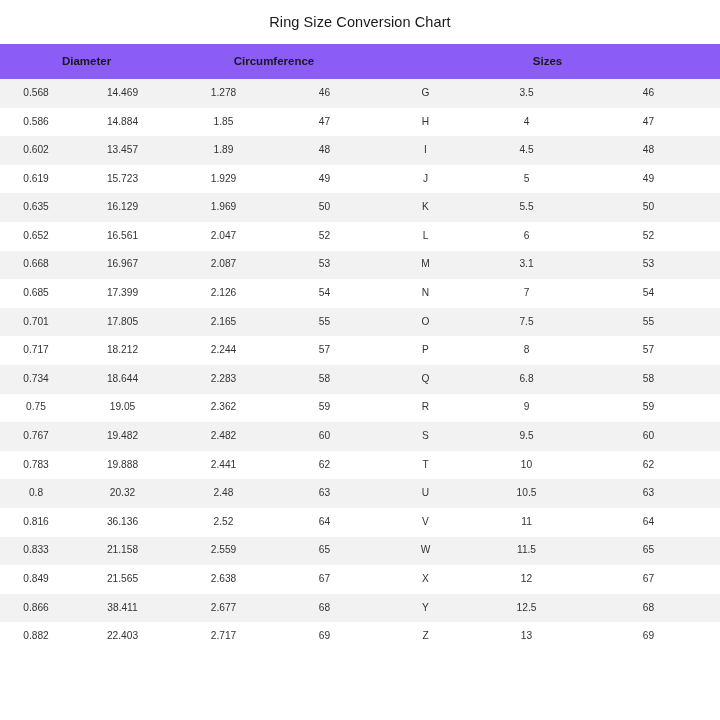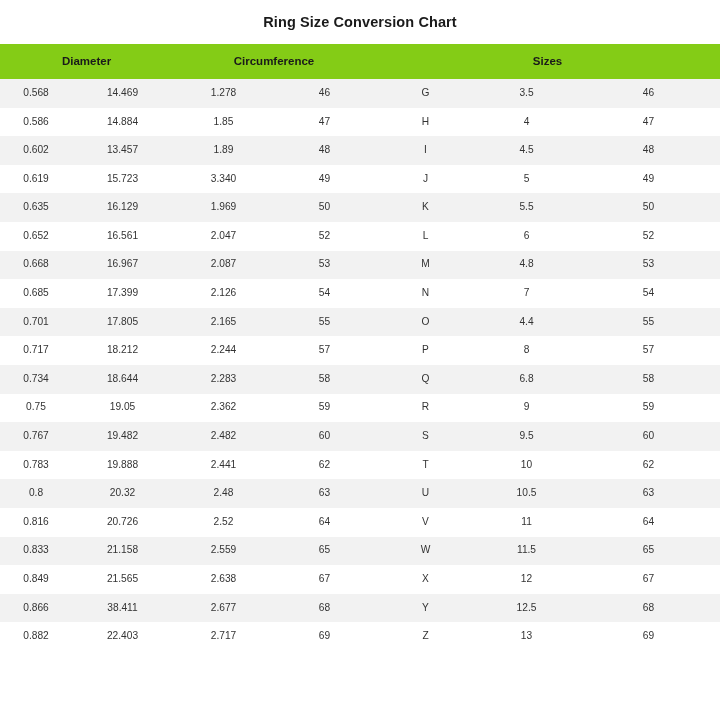--- a/index.html
+++ b/index.html
@@ -16,21 +16,21 @@
   }
   .page {
     width: 720px;
     height: 720px;
     position: relative;
     box-sizing: border-box;
   }
   .title {
     text-align: center;
     font-size: 14.5px;
-    font-weight: bold;
+    font-weight: normal;
     color: #1a1a1a;
     padding-top: 14px;
     padding-bottom: 14px;
     letter-spacing: 0.1px;
   }
   table.chart {
     width: 720px;
     border-collapse: collapse;
     table-layout: fixed;
     font-size: 10.5px;
@@ -40,21 +40,21 @@
     vertical-align: middle;
     font-weight: normal;
     padding: 0;
     line-height: 1.25;
   }
   
   tr.group-head td {
     height: 35px;
     font-weight: bold;
     font-size: 11.5px;
-    background: #84cc16;
+    background: #8b5cf6;
     color: #1a1a1a;
   }
   
   tr.sub-head td {
     height: 32px;
     background: #ffffff;
     color: #333333;
     font-size: 10px;
     padding: 2px 4px;
   }
@@ -129,21 +129,21 @@
           <td>13.457</td>
           <td>1.89</td>
           <td>48</td>
           <td>I</td>
           <td>4.5</td>
           <td>48</td>
         </tr>
         <tr class="plain">
           <td>0.619</td>
           <td>15.723</td>
-          <td>3.340</td>
+          <td>1.929</td>
           <td>49</td>
           <td>J</td>
           <td>5</td>
           <td>49</td>
         </tr>
         <tr class="alt">
           <td>0.635</td>
           <td>16.129</td>
           <td>1.969</td>
           <td>50</td>
@@ -159,39 +159,39 @@
           <td>L</td>
           <td>6</td>
           <td>52</td>
         </tr>
         <tr class="alt">
           <td>0.668</td>
           <td>16.967</td>
           <td>2.087</td>
           <td>53</td>
           <td>M</td>
-          <td>4.8</td>
+          <td>3.1</td>
           <td>53</td>
         </tr>
         <tr class="plain">
           <td>0.685</td>
           <td>17.399</td>
           <td>2.126</td>
           <td>54</td>
           <td>N</td>
           <td>7</td>
           <td>54</td>
         </tr>
         <tr class="alt">
           <td>0.701</td>
           <td>17.805</td>
           <td>2.165</td>
           <td>55</td>
           <td>O</td>
-          <td>4.4</td>
+          <td>7.5</td>
           <td>55</td>
         </tr>
         <tr class="plain">
           <td>0.717</td>
           <td>18.212</td>
           <td>2.244</td>
           <td>57</td>
           <td>P</td>
           <td>8</td>
           <td>57</td>
@@ -236,21 +236,21 @@
           <td>0.8</td>
           <td>20.32</td>
           <td>2.48</td>
           <td>63</td>
           <td>U</td>
           <td>10.5</td>
           <td>63</td>
         </tr>
         <tr class="plain">
           <td>0.816</td>
-          <td>20.726</td>
+          <td>36.136</td>
           <td>2.52</td>
           <td>64</td>
           <td>V</td>
           <td>11</td>
           <td>64</td>
         </tr>
         <tr class="alt">
           <td>0.833</td>
           <td>21.158</td>
           <td>2.559</td>

